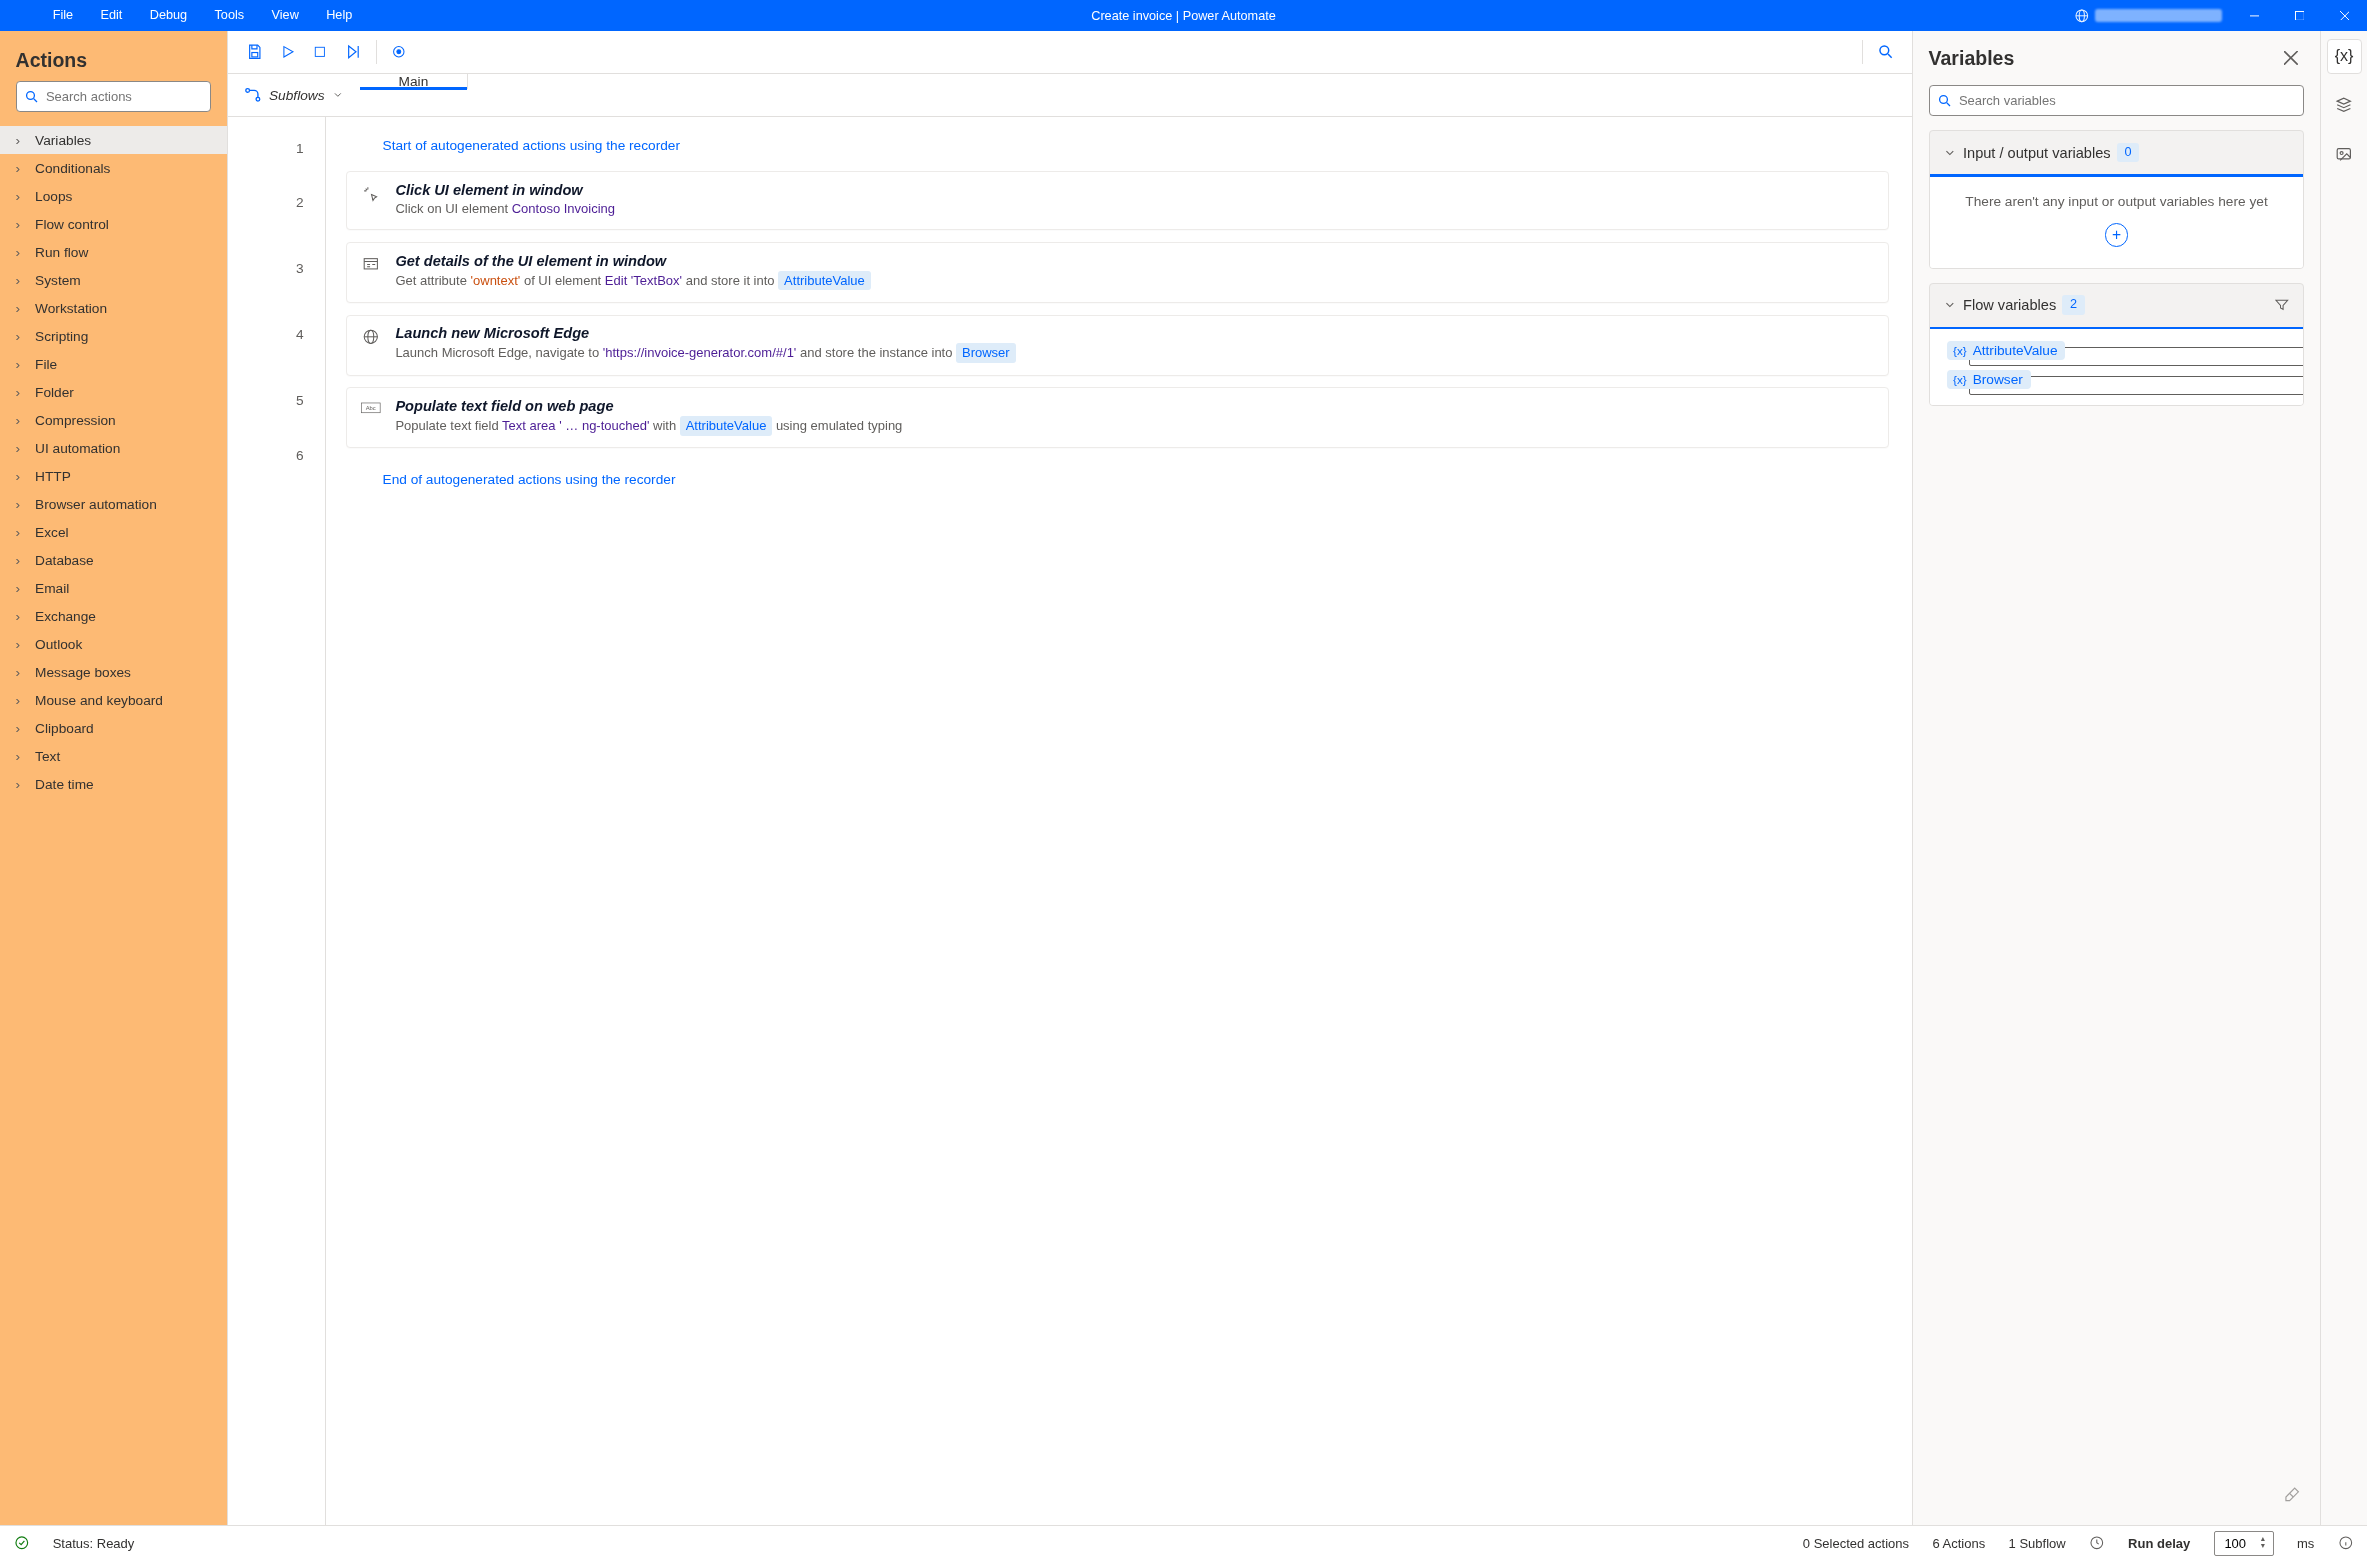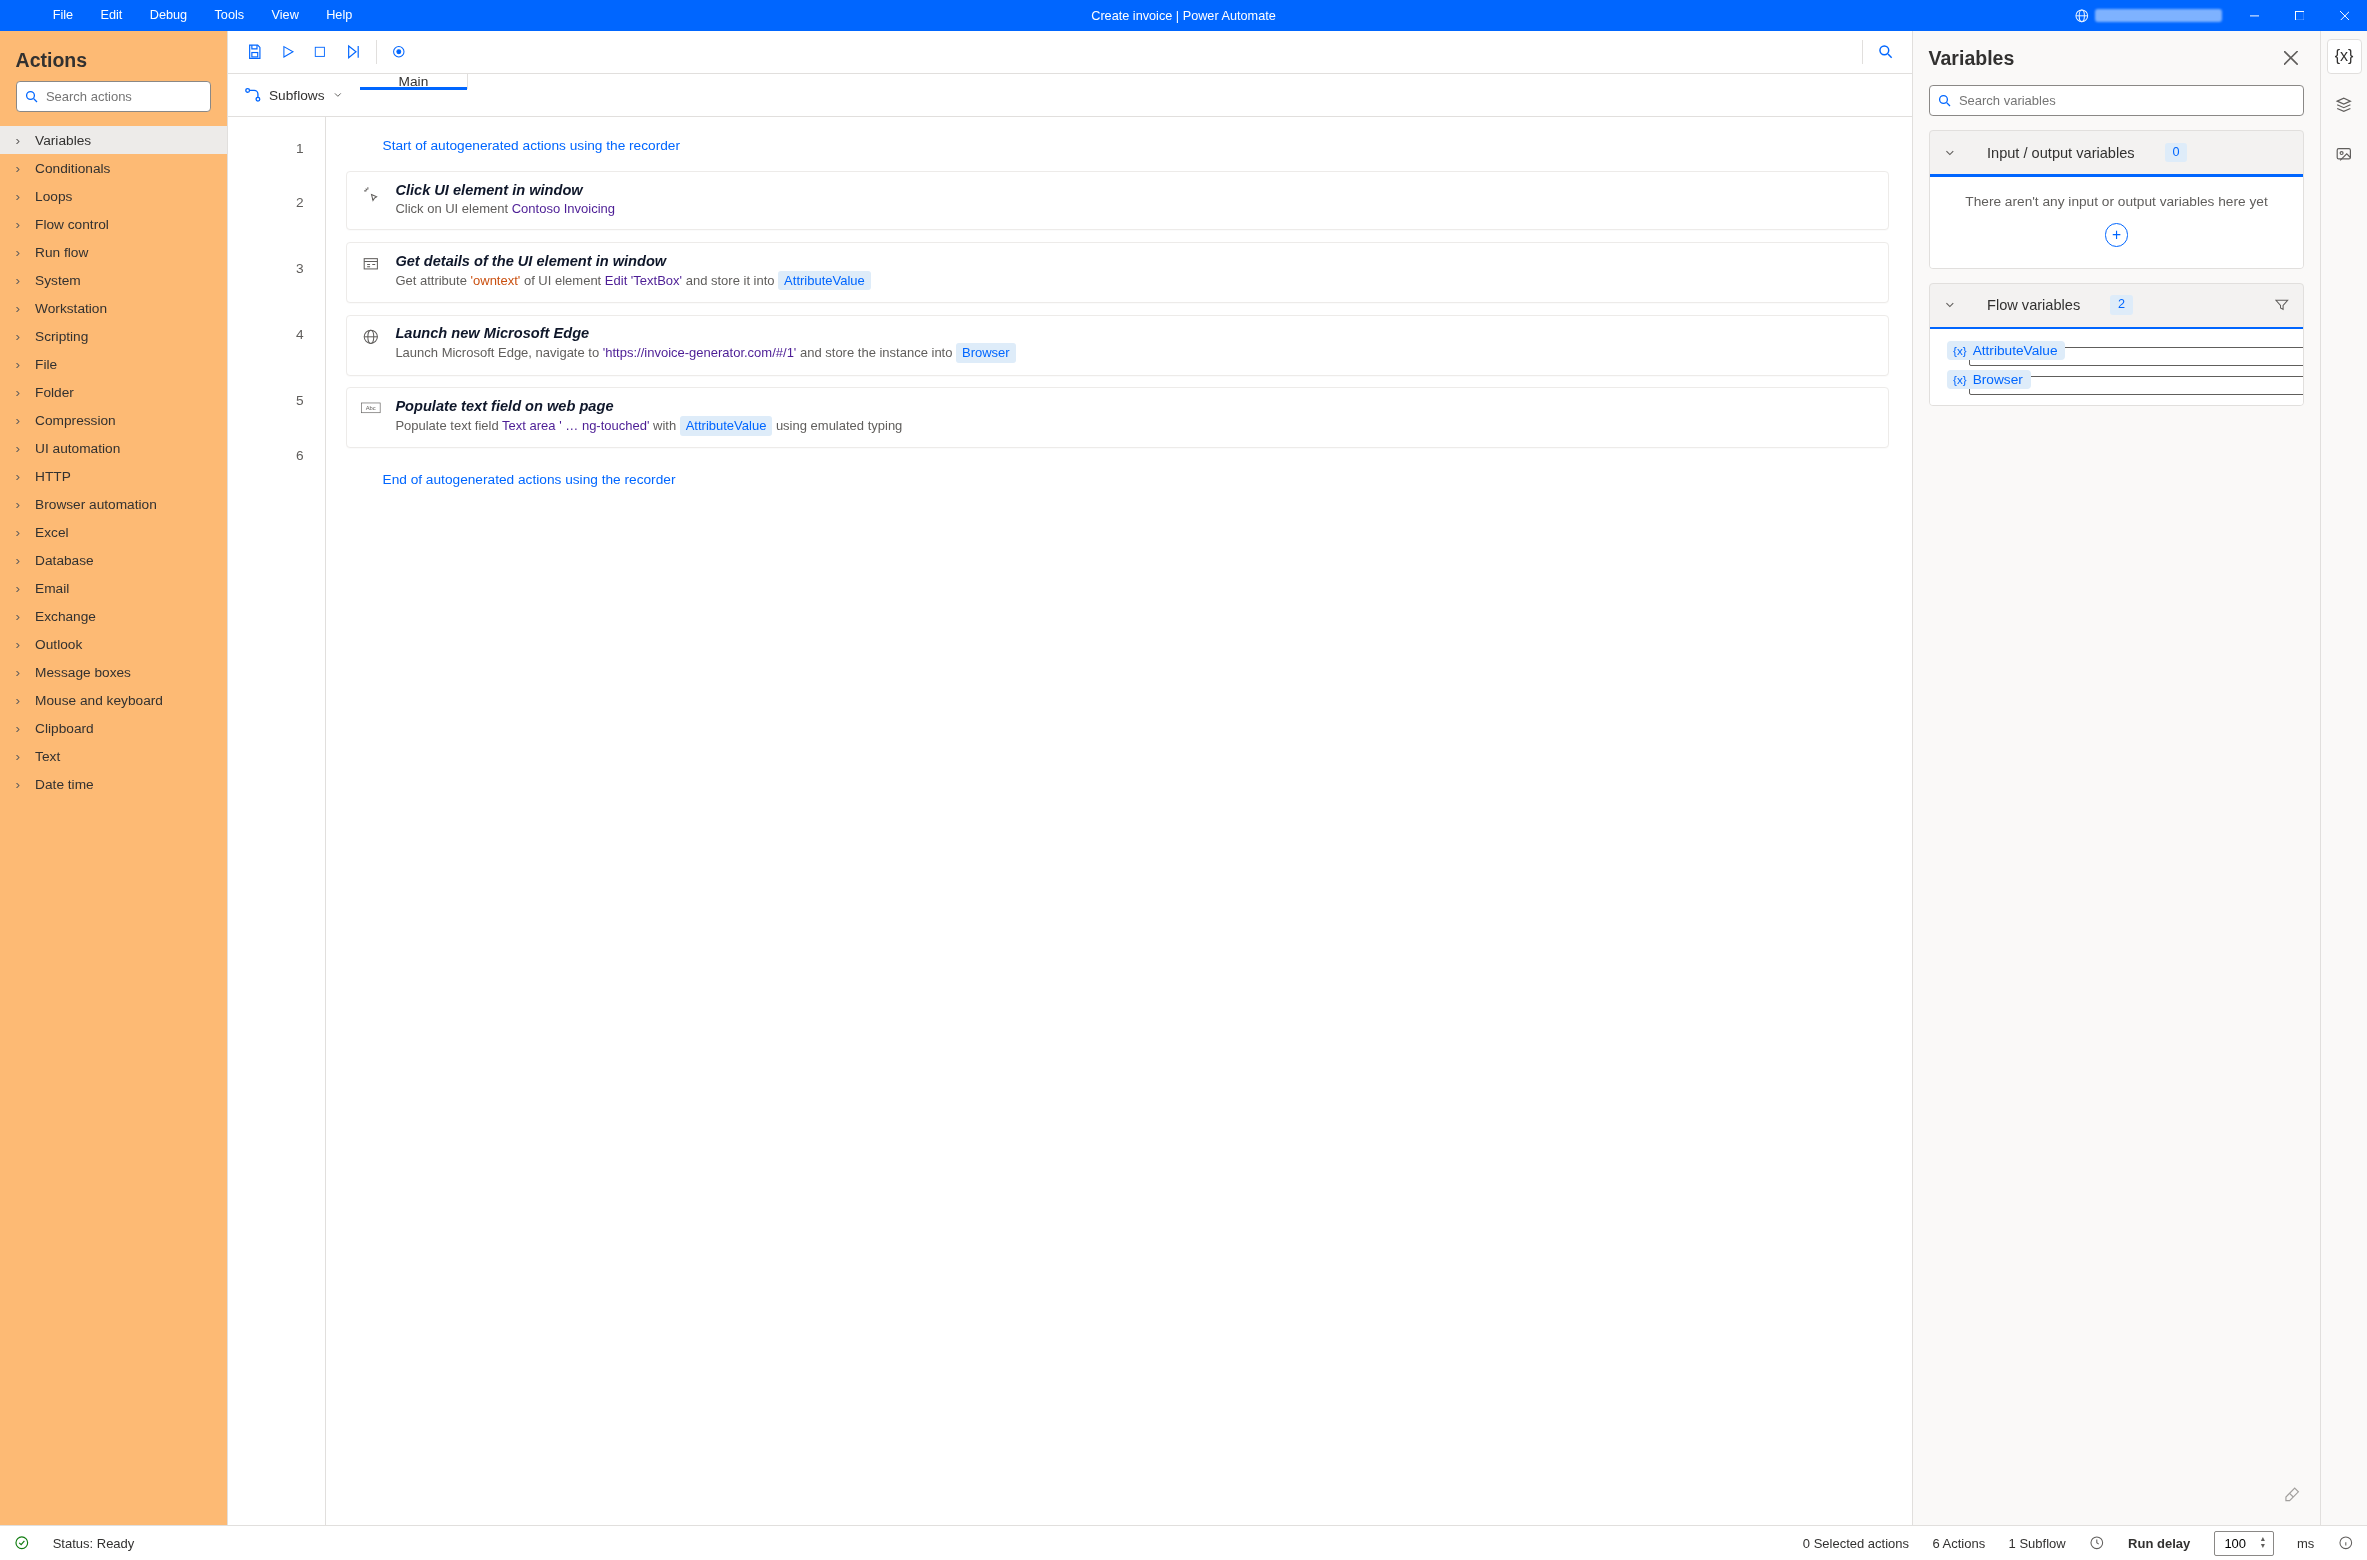--- a/index.html
+++ b/index.html
@@ -37,21 +37,21 @@
 
   
   .panel-center { flex:1; display:flex; flex-direction:column; background:#fff; min-width:0; }
   .toolbar { height:43px; border-bottom:1px solid #e1dfdd; display:flex; align-items:center; padding:0 9.8px; }
   .tool-group { display:flex; align-items:center; gap:0; }
   .tool-btn { width:33px; height:33px; display:flex; align-items:center; justify-content:center; cursor:pointer; color:#0066ff; border-radius:2px; }
   .tool-sep { width:1px; height:23.4px; background:#e1dfdd; margin:0 5.9px; }
   .toolbar .spacer { flex:1; }
 
   .tabs-row { height:43px; border-bottom:1px solid #e1dfdd; display:flex; align-items:stretch; background:#fff; }
-  .subflows-btn { display:flex; align-items:center; gap:7.8px; padding:0 15.6px; color:#323130; font-size:13.7px; cursor:pointer; }
+  .subflows-btn { display:flex; align-items:center; gap:7.8px; padding:0 15.6px; color:#323130; font-size:13.7px; cursor:pointer;font-style:italic; }
   .subflows-btn svg.flow-ic { color:#0066ff; }
   .tab { display:flex; align-items:center; padding:0 39px; font-size:13.7px; color:#323130; border-right:1px solid #e1dfdd; cursor:pointer; position:relative; }
   .tab.active::after { content:""; position:absolute; left:0; right:0; bottom:-1px; height:2.9px; background:#0066ff; }
 
   .canvas { flex:1; display:flex; min-height:0; overflow:auto; }
   .gutter { width:98px; background:#fff; border-right:1px solid #e1dfdd; display:flex; flex-direction:column; padding-top:9.8px; }
   .line-num { height:66px; display:flex; align-items:center; justify-content:flex-end; padding-right:21.5px; color:#605e5c; font-size:13.7px; }
   .line-num.short { height:43px; }
   .steps { flex:1; padding:9.8px 23.4px 9.8px 19.5px; display:flex; flex-direction:column; }
   .marker { font-size:13.7px; color:#0066ff; padding:11.7px 37px 17.6px; }
@@ -64,21 +64,21 @@
   .tok-str  { color:#ca5010; }
   .tok-var  { background:#deecf9; color:#0066ff; border-radius:2.9px; padding:1px 5.9px; display:inline-block; }
 
   
   .panel-right { width:408px; background:#faf9f8; border-left:1px solid #e1dfdd; display:flex; flex-direction:column; padding:13.7px 15.6px; gap:13.7px; }
   .panel-right .hdr { display:flex; align-items:center; justify-content:space-between; }
   .panel-right .hdr h2 { font-size:19.5px; font-weight:600; color:#323130; }
   .close-x { width:27px; height:27px; display:flex; align-items:center; justify-content:center; cursor:pointer; color:#605e5c; }
 
   .section { border:1px solid #e1dfdd; background:#f3f2f1; border-radius:3.9px; overflow:hidden; }
-  .section .shdr { display:flex; align-items:center; gap:30px; padding:11.7px 13.7px; font-size:14.6px; color:#323130; cursor:pointer; }
+  .section .shdr { display:flex; align-items:center; gap:6px; padding:11.7px 13.7px; font-size:14.6px; color:#323130; cursor:pointer; }
   .section .shdr .cnt { background:#deecf9; color:#0066ff; font-size:12.7px; padding:0 7.8px; border-radius:2.9px; height:19.5px; line-height:19.5px; }
   .section .shdr .spacer { flex:1; }
   .section .accent { height:2.9px; background:#0066ff; }
   .section .body-empty { text-align:center; padding:17.6px 9.8px 21.5px; color:#605e5c; font-size:13.7px; background:#fff; }
   .section .add-circle { width:23.4px; height:23.4px; border:1.5px solid #0066ff; border-radius:50%; color:#0066ff; display:inline-flex; align-items:center; justify-content:center; margin-top:13.7px; cursor:pointer; font-size:15.6px; }
   .section .body-vars { background:#fff; padding:11.7px 17.6px 15.6px; display:flex; flex-direction:column; gap:9.8px; }
   .var-chip { display:inline-flex; align-items:center; position:relative; }
   .var-chip .outline { position:absolute; left:21.5px; top:5.9px; right:-23.4px; bottom:-5.9px; border:1px solid #605e5c; border-radius:2px; }
   .var-chip .inner { position:relative; display:inline-flex; align-items:center; gap:5.9px; background:#deecf9; border-radius:3.9px; padding:2px 7.8px 2px 5.9px; color:#0066ff; font-size:13.7px; }
   .var-chip .x { color:#0066ff; font-size:11.7px; }

